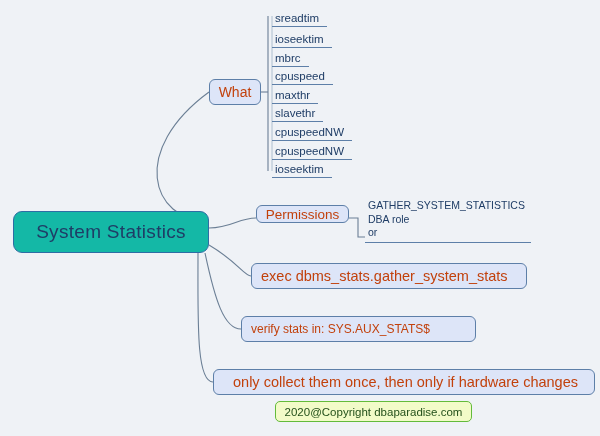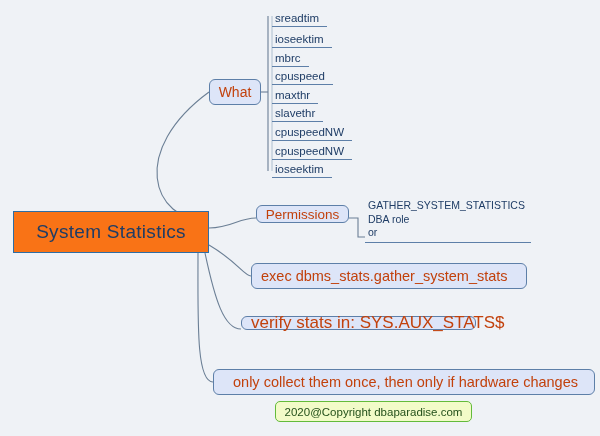--- a/index.html
+++ b/index.html
@@ -27,23 +27,23 @@
     pointer-events: none;
   }
 
   
   .root-node {
     position: absolute;
     left: 13px;
     top: 211px;
     width: 196px;
     height: 42px;
-    background: #f97316;
+    background: #14b8a6;
     border: 1.6px solid #2e6da4;
-    border-radius: 0;
+    border-radius: 9px;
     display: flex;
     align-items: center;
     justify-content: center;
     box-sizing: border-box;
   }
   .root-node span {
     color: #1f3d66;
     font-size: 19px;
     letter-spacing: .3px;
     white-space: nowrap;
@@ -84,23 +84,23 @@
     top: 263px;
     width: 276px;
     height: 26px;
     padding-left: 9px;
     font-size: 14.5px;
   }
   #node-verify {
     left: 241px;
     top: 316px;
     width: 235px;
-    height: 14px;
+    height: 26px;
     padding-left: 9px;
-    font-size: 17px;
+    font-size: 12px;
   }
   #node-collect {
     left: 213px;
     top: 369px;
     width: 382px;
     height: 26px;
     padding-left: 19px;
     font-size: 14.5px;
   }
 

